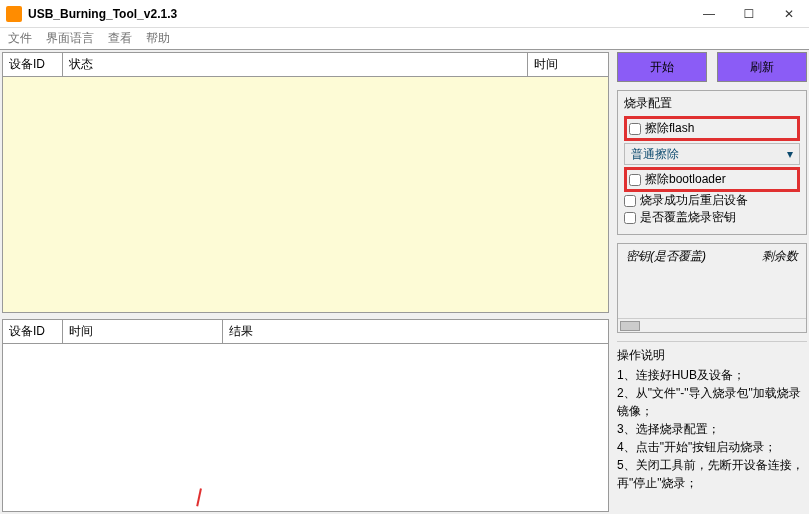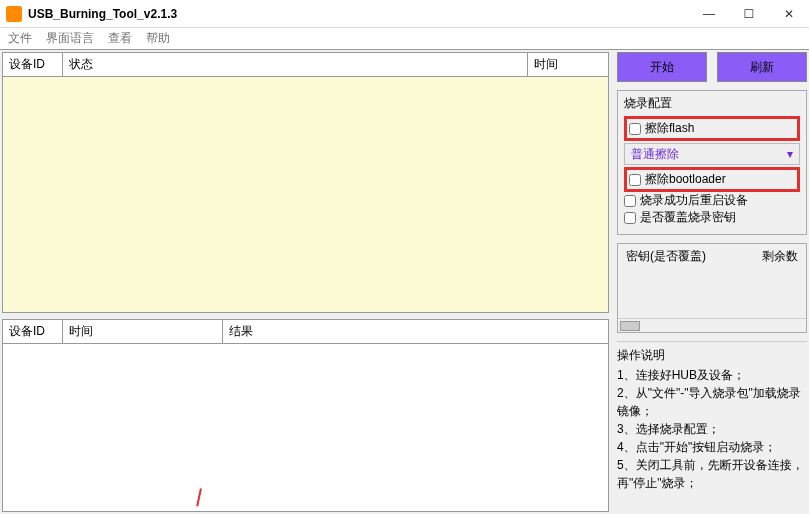--- a/index.html
+++ b/index.html
@@ -41,23 +41,23 @@
 .right-pane { width: 190px; display: flex; flex-direction: column; gap: 8px; }
 
 .btn-row { display: flex; gap: 10px; }
 .btn { flex: 1; height: 30px; border: 1px solid #888; background: #8b5cf6; display: flex; align-items: center; justify-content: center; cursor: pointer; }
 
 .config-box { border: 1px solid #aaa; padding: 4px 6px 8px 6px; }
 .config-title { font-size: 12px; margin-bottom: 4px; }
 .cfg-item { display: flex; align-items: center; height: 17px; gap: 4px; }
 .cfg-item input[type=checkbox] { width: 12px; height: 12px; }
 .highlight { border: 3px solid #e03030; padding: 1px 2px; }
-.select { width: 100%; height: 22px; border: 1px solid #bbb; background: #eee; color: #6d28d9; display: flex; align-items: center; justify-content: space-between; padding: 0 6px; margin: 2px 0; }
+.select { width: 100%; height: 22px; border: 1px solid #bbb; background: #eee; color: #0c4a6e; display: flex; align-items: center; justify-content: space-between; padding: 0 6px; margin: 2px 0; }
 
-.key-box { border: 1px solid #aaa; height: 90px; display: flex; flex-direction: column; }
+.key-box { border: 1px solid #aaa; height: 90px; display: flex; flex-direction: column; font-style: italic; }
 .key-header { display: flex; justify-content: space-between; padding: 4px 8px; }
 .key-scroll { height: 14px; border-top: 1px solid #ccc; background: #f0f0f0; margin-top: auto; display: flex; align-items: center; }
 .key-scroll .thumb { width: 20px; height: 10px; background: #ccc; border: 1px solid #999; margin-left: 2px; }
 
 .instructions { border-top: 1px solid #ccc; padding-top: 4px; font-size: 12px; line-height: 1.5; flex: 1; overflow: hidden; }
 .instructions .title { margin-bottom: 2px; }
 </style>
 </head>
 <body>
 

